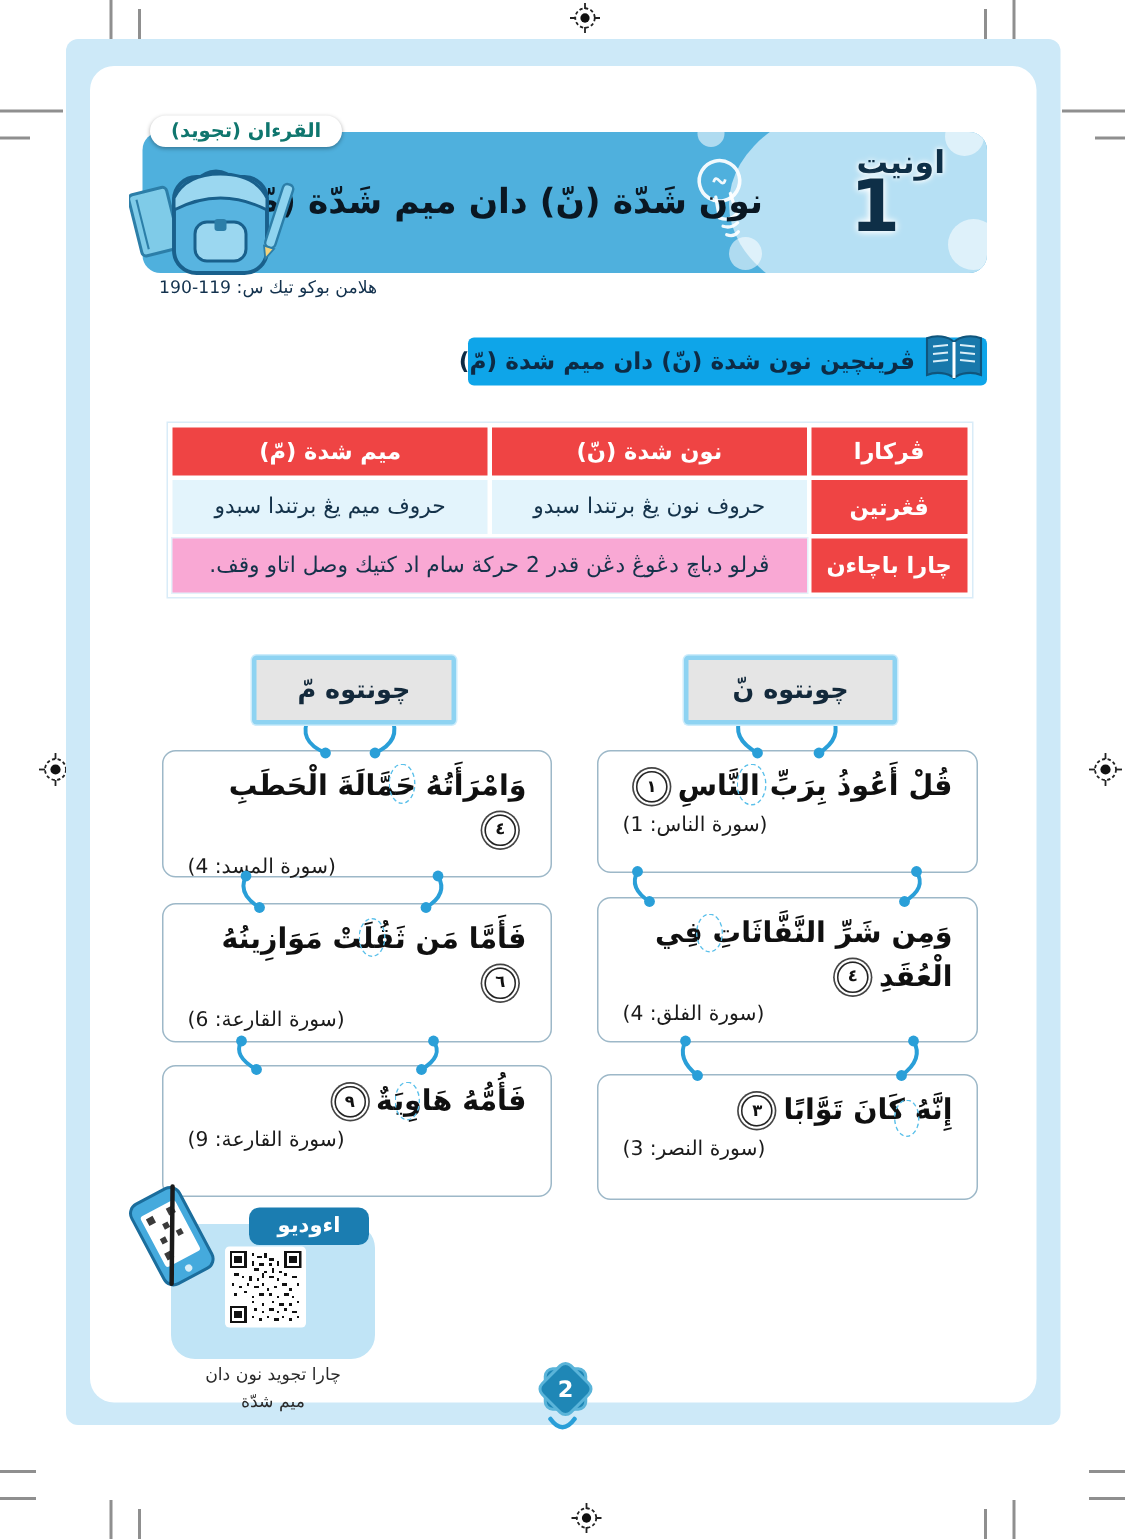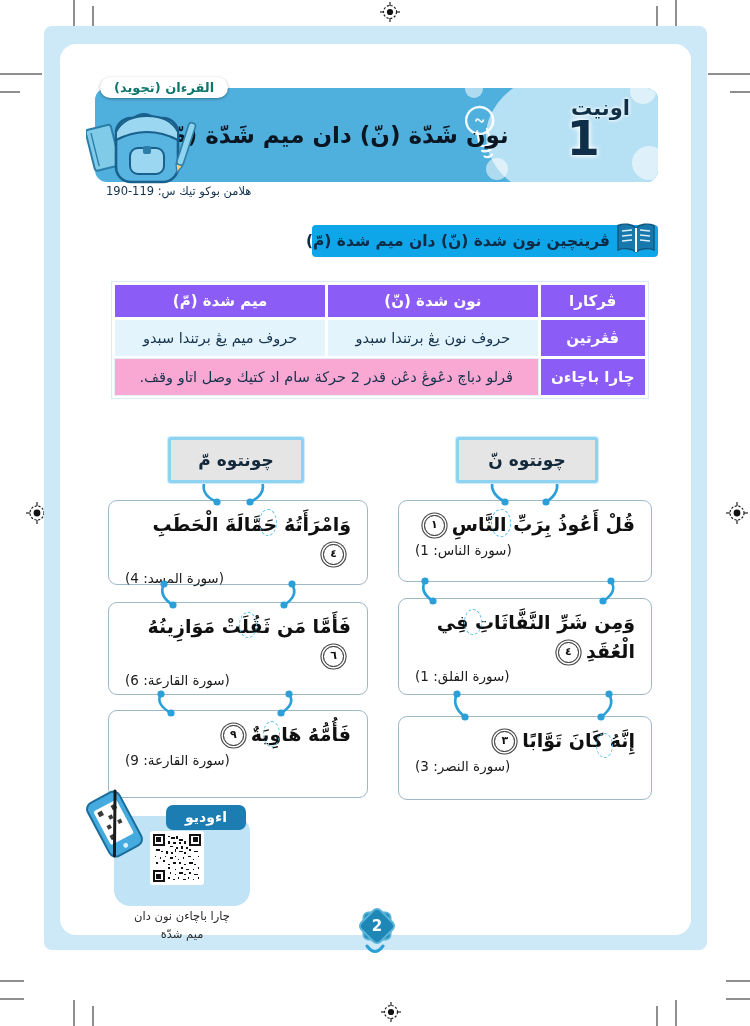--- a/index.html
+++ b/index.html
@@ -32,21 +32,21 @@
 
   
   .section-bar{position:absolute;left:312px;top:225px;width:346px;height:32px;background:#0ea5e9;border-radius:4px;
     direction:rtl;display:flex;align-items:center;}
   .section-bar .txt{padding-right:48px;font-size:15.5px;font-weight:bold;color:#0d2b45;white-space:nowrap;}
   .book-icon{position:absolute;right:0px;top:-5px;}
 
   
   table.rules{position:absolute;left:112px;top:282px;width:536px;border-collapse:separate;border-spacing:3px;
     direction:rtl;background:#fff;box-shadow:0 0 0 1px #d9ecf8;}
-  table.rules th{background:#8b5cf6;color:#fff;font-weight:bold;font-size:15px;text-align:center;padding:7px 4px;}
+  table.rules th{background:#ef4444;color:#fff;font-weight:bold;font-size:15px;text-align:center;padding:7px 4px;}
   table.rules th.lbl{width:100px;}
   table.rules td{font-size:14.5px;color:#14324a;text-align:center;padding:10px 6px;}
   td.light{background:#e3f4fc;}
   td.plain{background:#f9a8d4;box-shadow:0 0 0 1px #e4f1fa;}
 
   
   .ex-title{position:absolute;height:40px;background:#e5e5e5;border:3px solid #8ed3f2;border-radius:3px;
     box-shadow:0 0 0 1px #cdecfb;display:flex;align-items:center;justify-content:center;
     font-size:17px;font-weight:bold;color:#13293b;direction:rtl;z-index:4;}
   .ex-title-m{left:168px;top:437px;width:130px;}
@@ -256,21 +256,21 @@
         <circle cx="601" cy="717" r="3.6"></circle>
     </g>
   </svg>
 
   <div class="vbox vb-n1">
     <div class="verse"><span>قُلْ أَعُوذُ بِرَبِّ النَّاسِ</span><span class="ayah">١</span></div>
     <div class="caption">(سورة الناس: 1)</div>
   </div>
   <div class="vbox vb-n2">
     <div class="verse"><span>وَمِن شَرِّ النَّفَّاثَاتِ فِي الْعُقَدِ</span><span class="ayah">٤</span></div>
-    <div class="caption">(سورة الفلق: 1)</div>
+    <div class="caption">(سورة الفلق: 4)</div>
   </div>
   <div class="vbox vb-n3">
     <div class="verse"><span>إِنَّهُ كَانَ تَوَّابًا</span><span class="ayah">٣</span></div>
     <div class="caption">(سورة النصر: 3)</div>
   </div>
 
   <div class="vbox vb-m1">
     <div class="verse"><span>وَامْرَأَتُهُ حَمَّالَةَ الْحَطَبِ</span><span class="ayah">٤</span></div>
     <div class="caption">(سورة المسد: 4)</div>
   </div>
@@ -378,21 +378,21 @@
         <rect x="26" y="14" width="5" height="5"></rect>
         <rect x="11" y="40" width="5" height="5"></rect>
       <rect x="19" y="22" width="4" height="4"></rect>
         <rect x="25" y="30" width="4" height="4"></rect>
         <rect x="13" y="30" width="4" height="4"></rect>
     </g>
     <circle cx="21" cy="56" r="2.4" fill="#d9eef8"></circle>
     <line x1="6" y1="60" x2="37" y2="3" stroke="#1a1a1a" stroke-width="3" stroke-linecap="round"></line>
   </svg>
   <div class="audio-caption">
-    <div>چارا باچاءن نون دان</div>
+    <div>چارا تجويد نون دان</div>
     <div>ميم شدّة</div>
   </div>
 
   <div class="page-badge">
     <svg width="40" height="40" viewBox="0 0 40 40">
       <rect x="6.5" y="6.5" width="27" height="27" rx="5" fill="#1f87b6" stroke="#5ab4d9" stroke-width="2"></rect>
       <rect x="6.5" y="6.5" width="27" height="27" rx="5" fill="#1f87b6" stroke="#5ab4d9" stroke-width="2" transform="rotate(45 20 20)"></rect>
     </svg>
     <span>2</span>
   </div>

